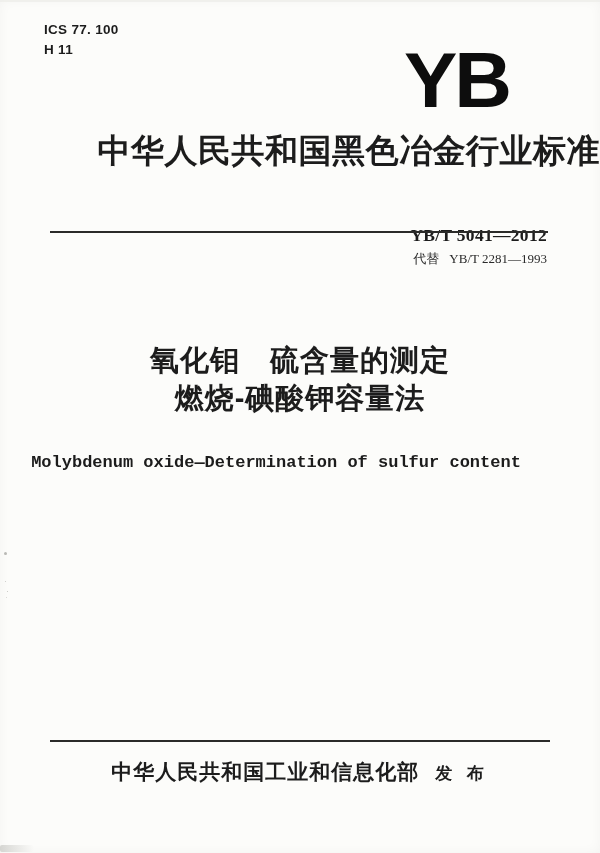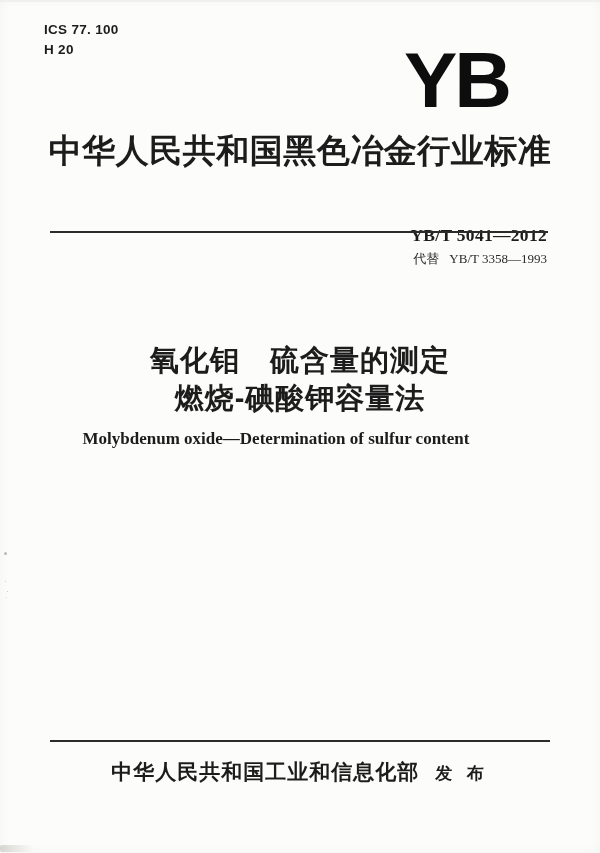--- a/index.html
+++ b/index.html
@@ -25,21 +25,21 @@
     width:145px;height:70px;
     font-size:80px;line-height:70px;
     font-weight:900;letter-spacing:-3px;
     color:#0d0d0d;
     font-family:"Liberation Sans",sans-serif;
     transform:scaleY(0.98);
   }
   
   .org-title{
     position:absolute;left:0;top:129px;width:600px;
-    text-align:center;
+    text-align:right;
     font-size:33px;font-weight:bold;
     letter-spacing:0.5px;
     white-space:nowrap;
   }
   
   .std-num-block{
     position:absolute;right:53px;top:179px;
     text-align:right;
     font-family:"Liberation Serif",serif;
   }
@@ -52,23 +52,23 @@
   .rule-dates{left:50px;top:740px;width:500px;}
   
   .cn-title{
     position:absolute;left:0;top:341px;width:600px;
     text-align:center;
     font-size:29px;font-weight:bold;line-height:38px;
     letter-spacing:1px;
   }
   
   .en-title{
-    position:absolute;left:0;top:428px;width:552px;
+    position:absolute;left:0;top:452px;width:552px;
     text-align:center;
-    font-family:Liberation Serif, serif;
+    font-family:Liberation Mono, monospace;
     font-size:17px;font-weight:bold;line-height:22.5px;
   }
   
   .dates-row{
     position:absolute;left:51px;top:719px;width:498px;
     display:flex;justify-content:space-between;
     font-size:16px;font-weight:bold;
   }
   .date-item span{margin-right:4px;}
   
@@ -93,31 +93,31 @@
 </style>
 </head>
 <body>
 
 <div class="page">
 
   <div class="edge-top"></div>
 
   <div class="ics-block">
     <div>ICS 77. 100</div>
-    <div>H 20</div>
+    <div>H 11</div>
   </div>
 
   <div class="yb-logo">YB</div>
 
   <div class="org-title">中华人民共和国黑色冶金行业标准</div>
 
   <div class="std-num-block">
     <div class="std-num">YB/T 5041—2012</div>
     <div class="std-replaces">
-      <span class="rep-label">代替</span><span>YB/T 3358—1993</span>
+      <span class="rep-label">代替</span><span>YB/T 2281—1993</span>
     </div>
   </div>
 
   <div class="rule rule-top"></div>
 
   <div class="cn-title">
     <div>氧化钼　硫含量的测定</div>
     <div>燃烧-碘酸钾容量法</div>
   </div>
 

